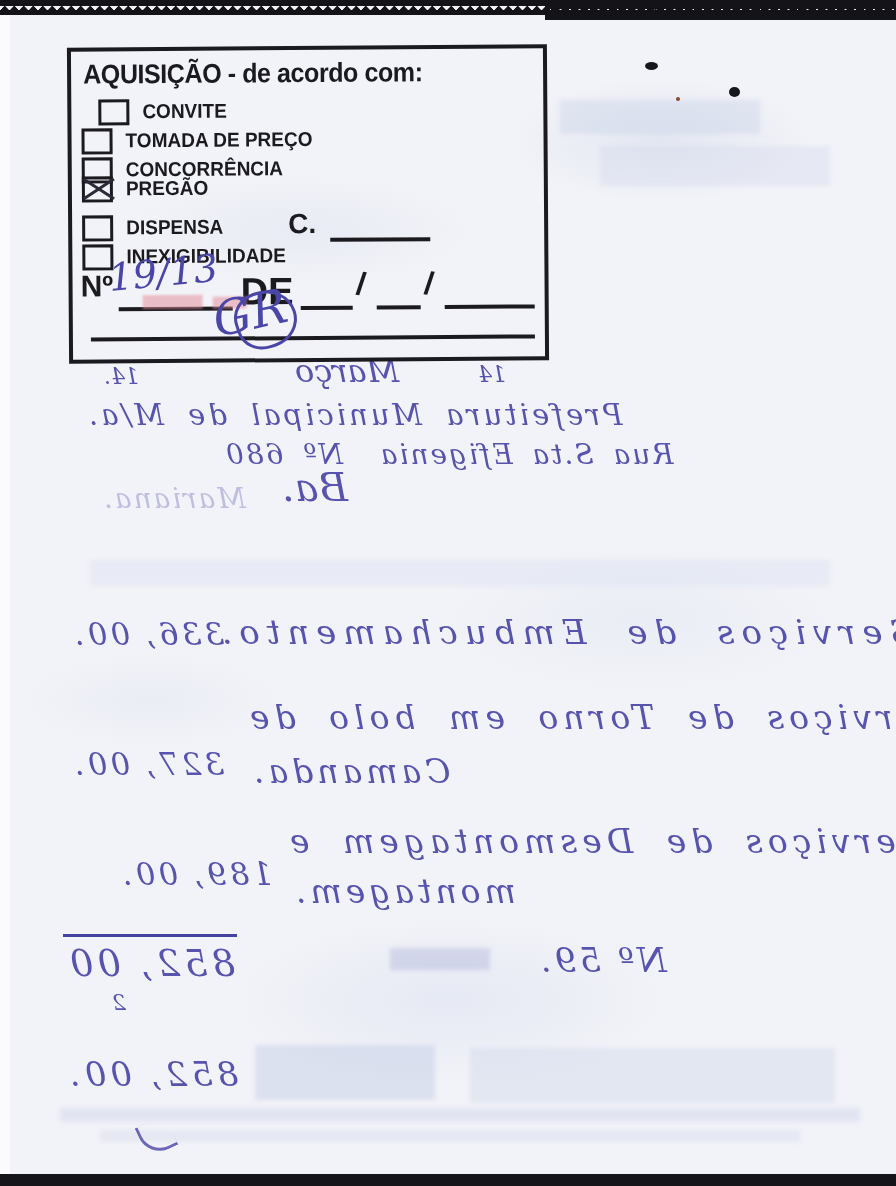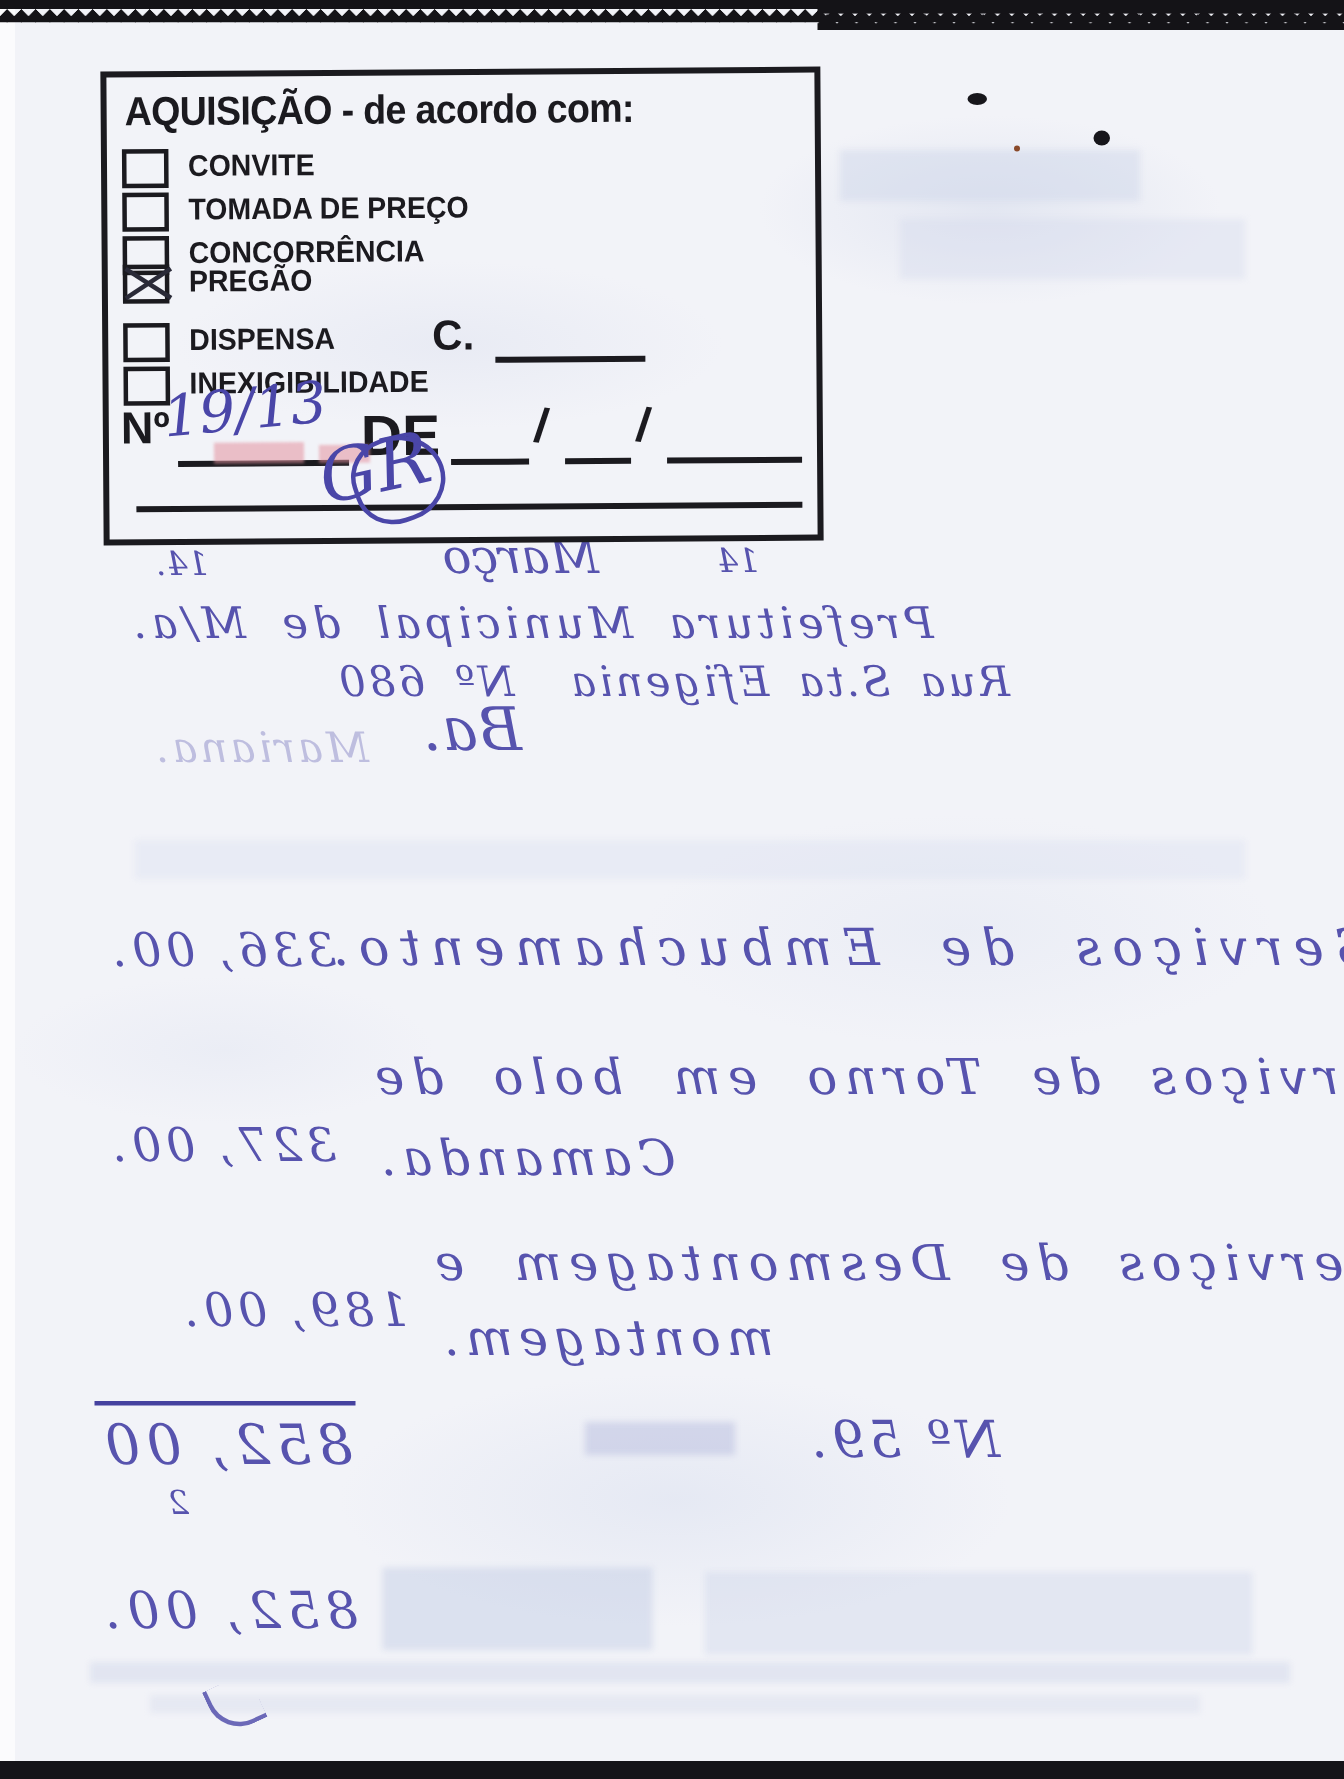--- a/index.html
+++ b/index.html
@@ -81,21 +81,21 @@
 <div class="ghost" style="left:60px;top:1108px;width:800px;height:14px;background:rgba(190,200,226,.3);"></div>
 <div class="ghost" style="left:100px;top:1130px;width:700px;height:12px;background:rgba(195,205,228,.25);"></div>
 
 <div class="speck" style="left:645px;top:62px;width:13px;height:8px;"></div>
 <div class="speck" style="left:729px;top:87px;width:11px;height:10px;"></div>
 <div class="speck" style="left:676px;top:97px;width:4px;height:4px;background:#8a4a2a;"></div>
 
 <div class="stamp">
   <div class="stamp-title">AQUISIÇÃO - de acordo com:</div>
 
-  <div class="opt-row" style="top:48px;">
+  <div class="opt-row" style="top:48px;margin-left:17px;">
     <span class="opt-box"></span>
     <span class="opt-label">CONVITE</span>
   </div>
   <div class="opt-row" style="top:77px;">
     <span class="opt-box"></span>
     <span class="opt-label">TOMADA DE PREÇO</span>
   </div>
   <div class="opt-row" style="top:106px;">
     <span class="opt-box"></span>
     <span class="opt-label">CONCORRÊNCIA</span>

